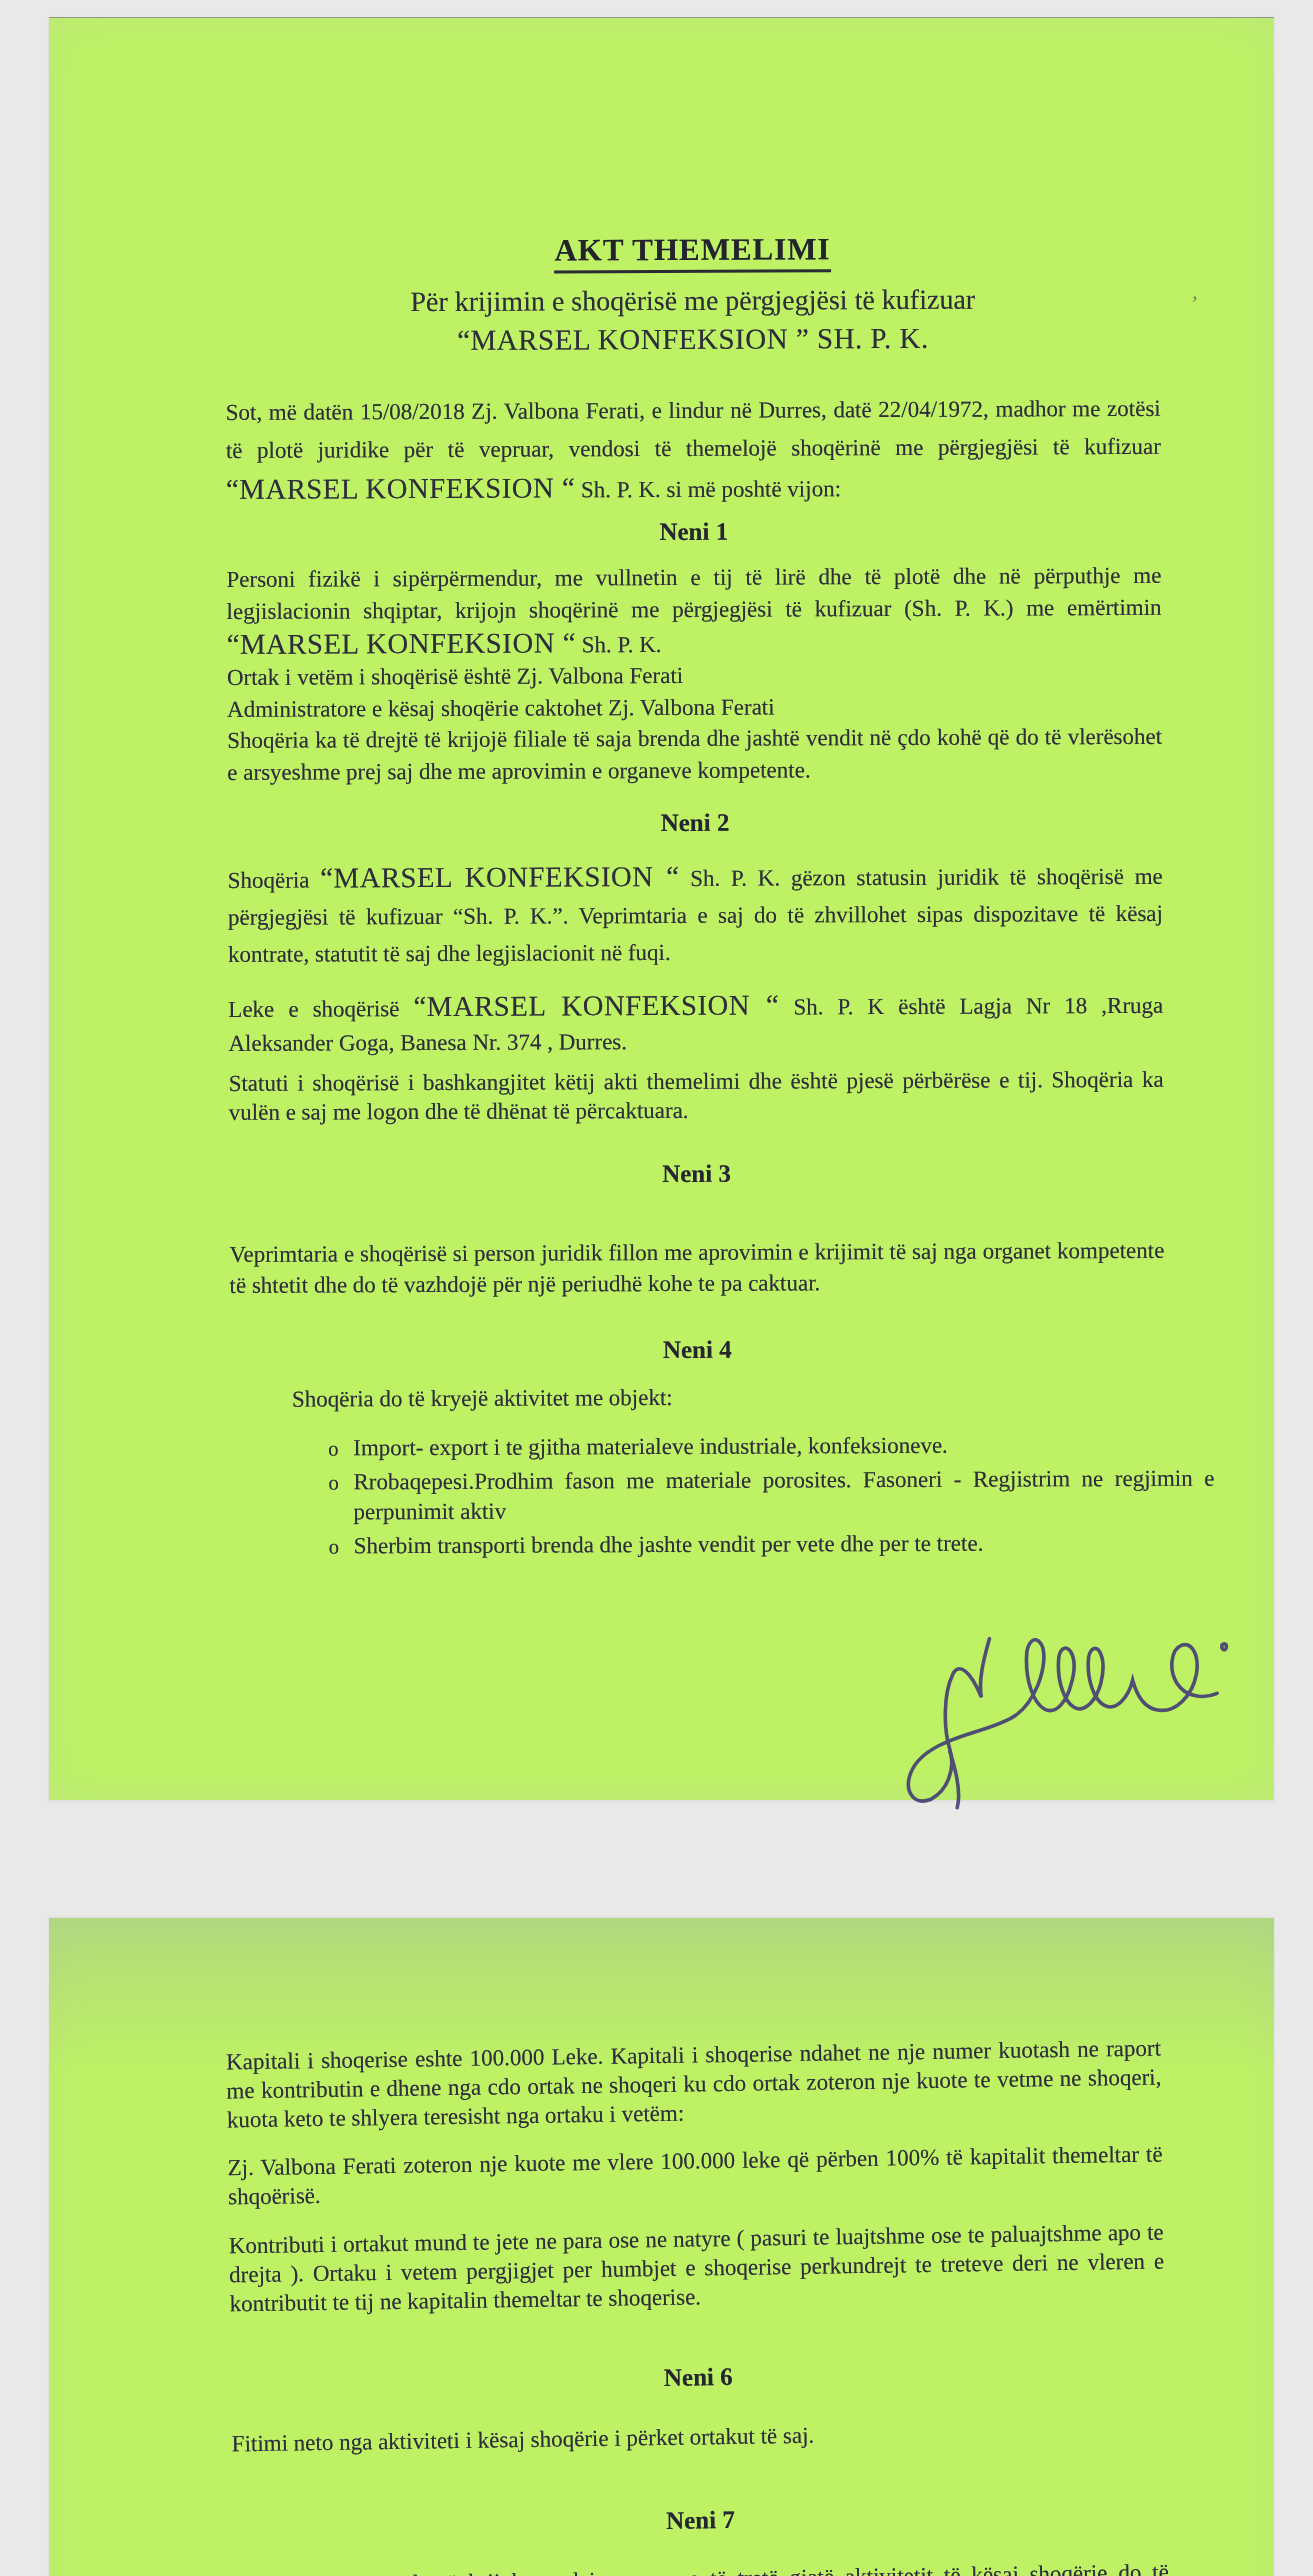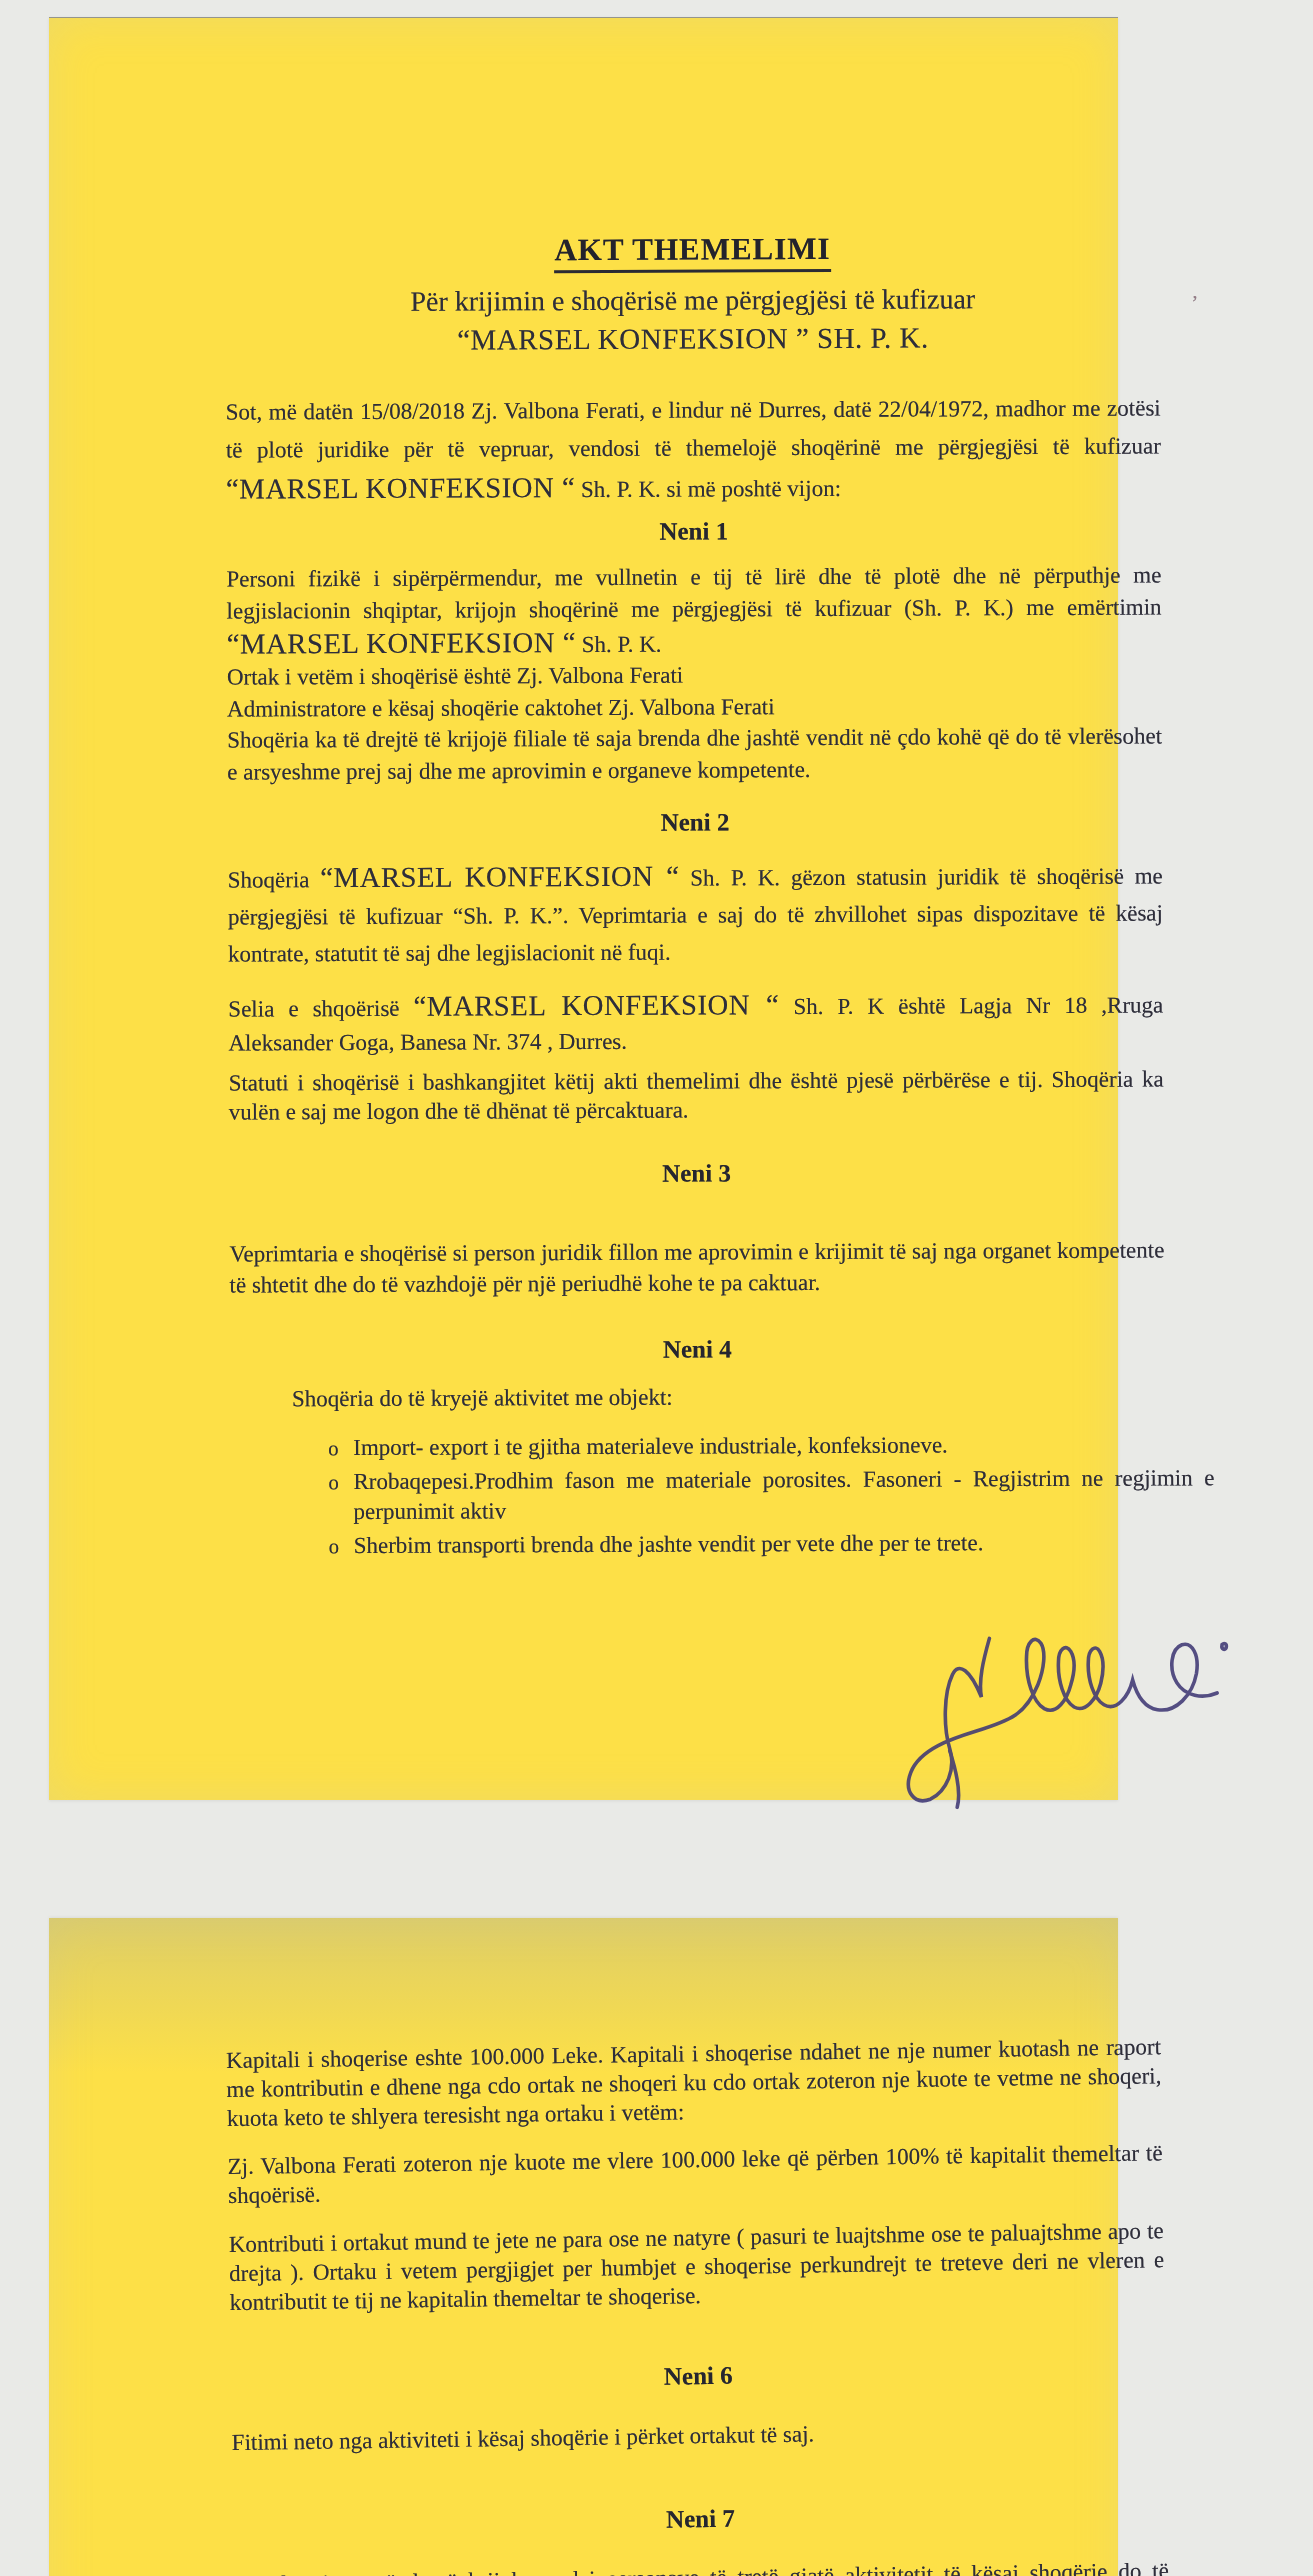--- a/index.html
+++ b/index.html
@@ -4,22 +4,22 @@
 <title>Scanned Document</title>
 <style>
   html,body { margin:0; padding:0; }
   body {
     width:1314px; height:3617px; position:relative; overflow:hidden;
     background:#e9eae7;
     font-family:"Liberation Serif","DejaVu Serif",serif;
     color:#2e2e3a;
   }
   .page {
-    position:absolute; left:49px; width:1069px;
-    background:#fde047;
+    position:absolute; left:49px; width:1225px;
+    background:#bef264;
     text-shadow:0 0 0.6px rgba(44,44,66,.5);
   }
   #page1 {
     top:16.5px; height:1782px;
     border-top:1.5px solid #95958d;
     box-shadow:inset 0 0 46px rgba(185,196,206,.22), 0 1px 3.1px rgba(0,0,0,.08);
   }
   #page2 {
     top:1918px; height:1682px;
     border-bottom:1px solid #b5b5ae;
@@ -84,21 +84,21 @@
 
     <div class="block just" style="top:705px;">Shoqëria ka të drejtë të krijojë filiale të saja brenda dhe jashtë vendit në çdo kohë që do të vlerësohet e arsyeshme prej saj dhe me aprovimin e organeve kompetente.</div>
 
     <div class="block center neni-heading" style="top:789px;">Neni 2</div>
 
     <div class="block just" style="top:840px; line-height:37px;">
       <span>Shoqëria </span><span class="company">“MARSEL KONFEKSION “</span><span> Sh. P. K.  gëzon statusin juridik të shoqërisë me përgjegjësi të kufizuar “Sh. P. K.”. Veprimtaria e saj do të zhvillohet sipas dispozitave të kësaj kontrate, statutit të saj dhe legjislacionit në fuqi.</span>
     </div>
 
     <div class="block just" style="top:970px; line-height:34px;">
-      <span>Selia e shqoërisë </span><span class="company">“MARSEL  KONFEKSION “</span><span> Sh. P. K është Lagja Nr 18 ,Rruga Aleksander  Goga,  Banesa  Nr. 374 , Durres.</span>
+      <span>Leke e shoqërisë </span><span class="company">“MARSEL  KONFEKSION “</span><span> Sh. P. K është Lagja Nr 18 ,Rruga Aleksander  Goga,  Banesa  Nr. 374 , Durres.</span>
     </div>
 
     <div class="block just" style="top:1049px; line-height:29px;">Statuti i shoqërisë i bashkangjitet këtij akti themelimi dhe është pjesë përbërëse e tij. Shoqëria ka vulën e saj me logon dhe të dhënat të përcaktuara.</div>
 
     <div class="block center neni-heading" style="top:1140px;">Neni 3</div>
 
     <div class="block just" style="top:1219px; line-height:31px;">Veprimtaria e shoqërisë si person juridik fillon me aprovimin e krijimit të saj nga organet kompetente të shtetit dhe do të vazhdojë për një periudhë kohe te pa caktuar.</div>
 
     <div class="block center neni-heading" style="top:1316px;">Neni 4</div>
 

